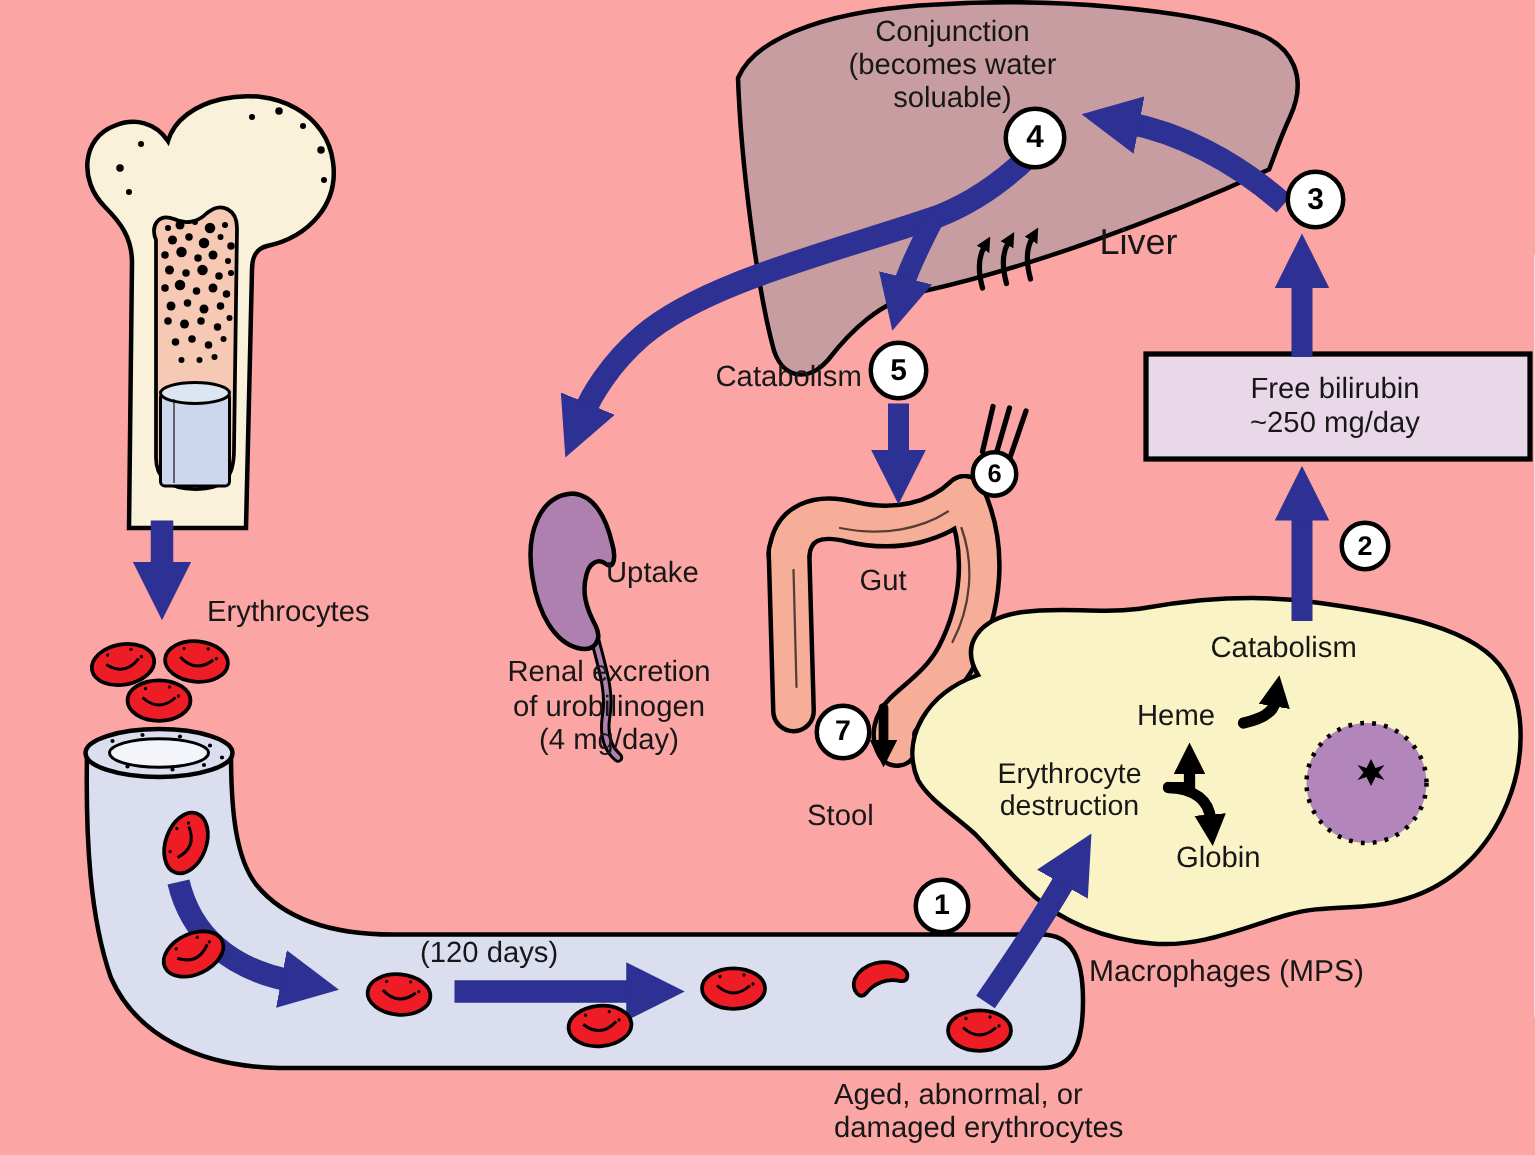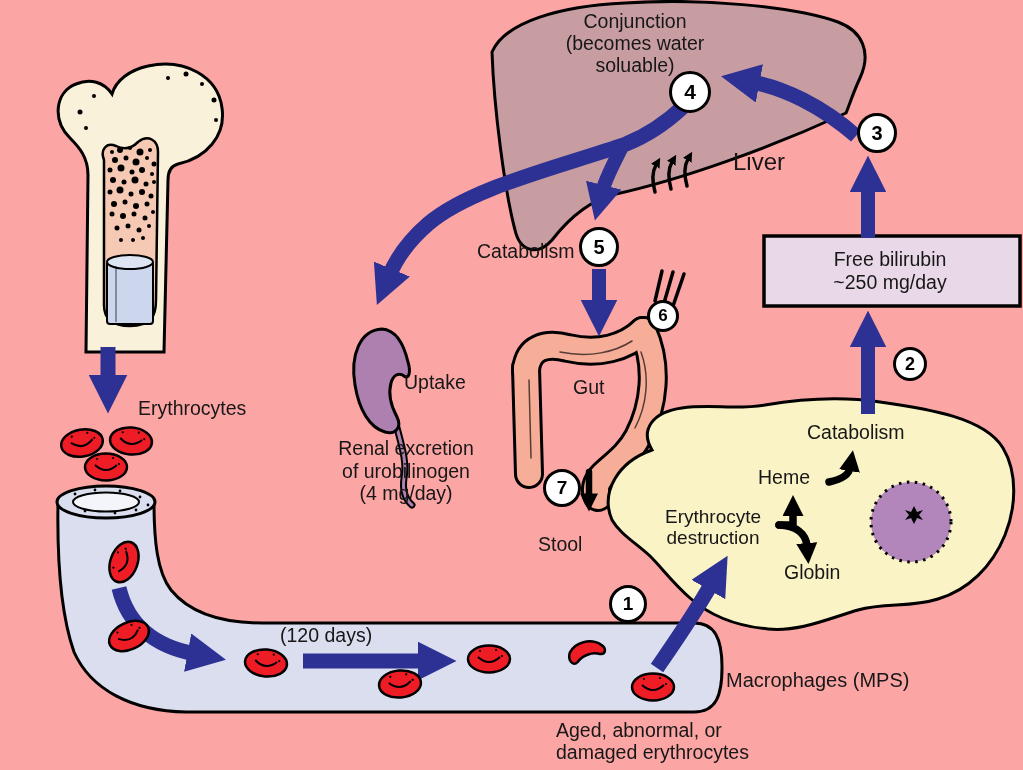--- a/index.html
+++ b/index.html
@@ -225,21 +225,21 @@
 ~250 mg/day</div>
   <div class="lbl" style="left:477px; top:240px;">Catabolism</div>
   <div class="lbl" style="left:404px; top:371px;">Uptake</div>
   <div class="lbl center" style="left:320px; top:437px; width:172px; line-height:22.5px;">Renal excretion
 of urobilinogen
 (4 mg/day)</div>
   <div class="lbl" style="left:573px; top:376px;">Gut</div>
   <div class="lbl" style="left:538px; top:513px;margin-top:20px;">Stool</div>
   <div class="lbl" style="left:138px; top:397px;">Erythrocytes</div>
   <div class="lbl" style="left:280px; top:624px;">(120 days)</div>
-  <div class="lbl" style="left:726px; top:637px; font-size:20px;margin-top:32px;">Macrophages (MPS)</div>
+  <div class="lbl" style="left:726px; top:637px; font-size:20px;">Macrophages (MPS)</div>
   <div class="lbl center" style="left:645px; top:506px; width:136px; font-size:19px; line-height:21px;">Erythrocyte
 destruction</div>
   <div class="lbl" style="left:556px; top:720px; line-height:21.5px;">Aged, abnormal, or
 damaged erythrocytes</div>
   <div class="lbl" style="left:758px; top:466px;">Heme</div>
   <div class="lbl" style="left:807px; top:421px;">Catabolism</div>
   <div class="lbl" style="left:784px; top:561px;">Globin</div>
 
   <div class="step" style="left:609px; top:585px; width:38px; height:38px; font-size:19px;">1</div>
   <div class="step" style="left:893px; top:347px; width:34px; height:34px; font-size:18px;">2</div>

